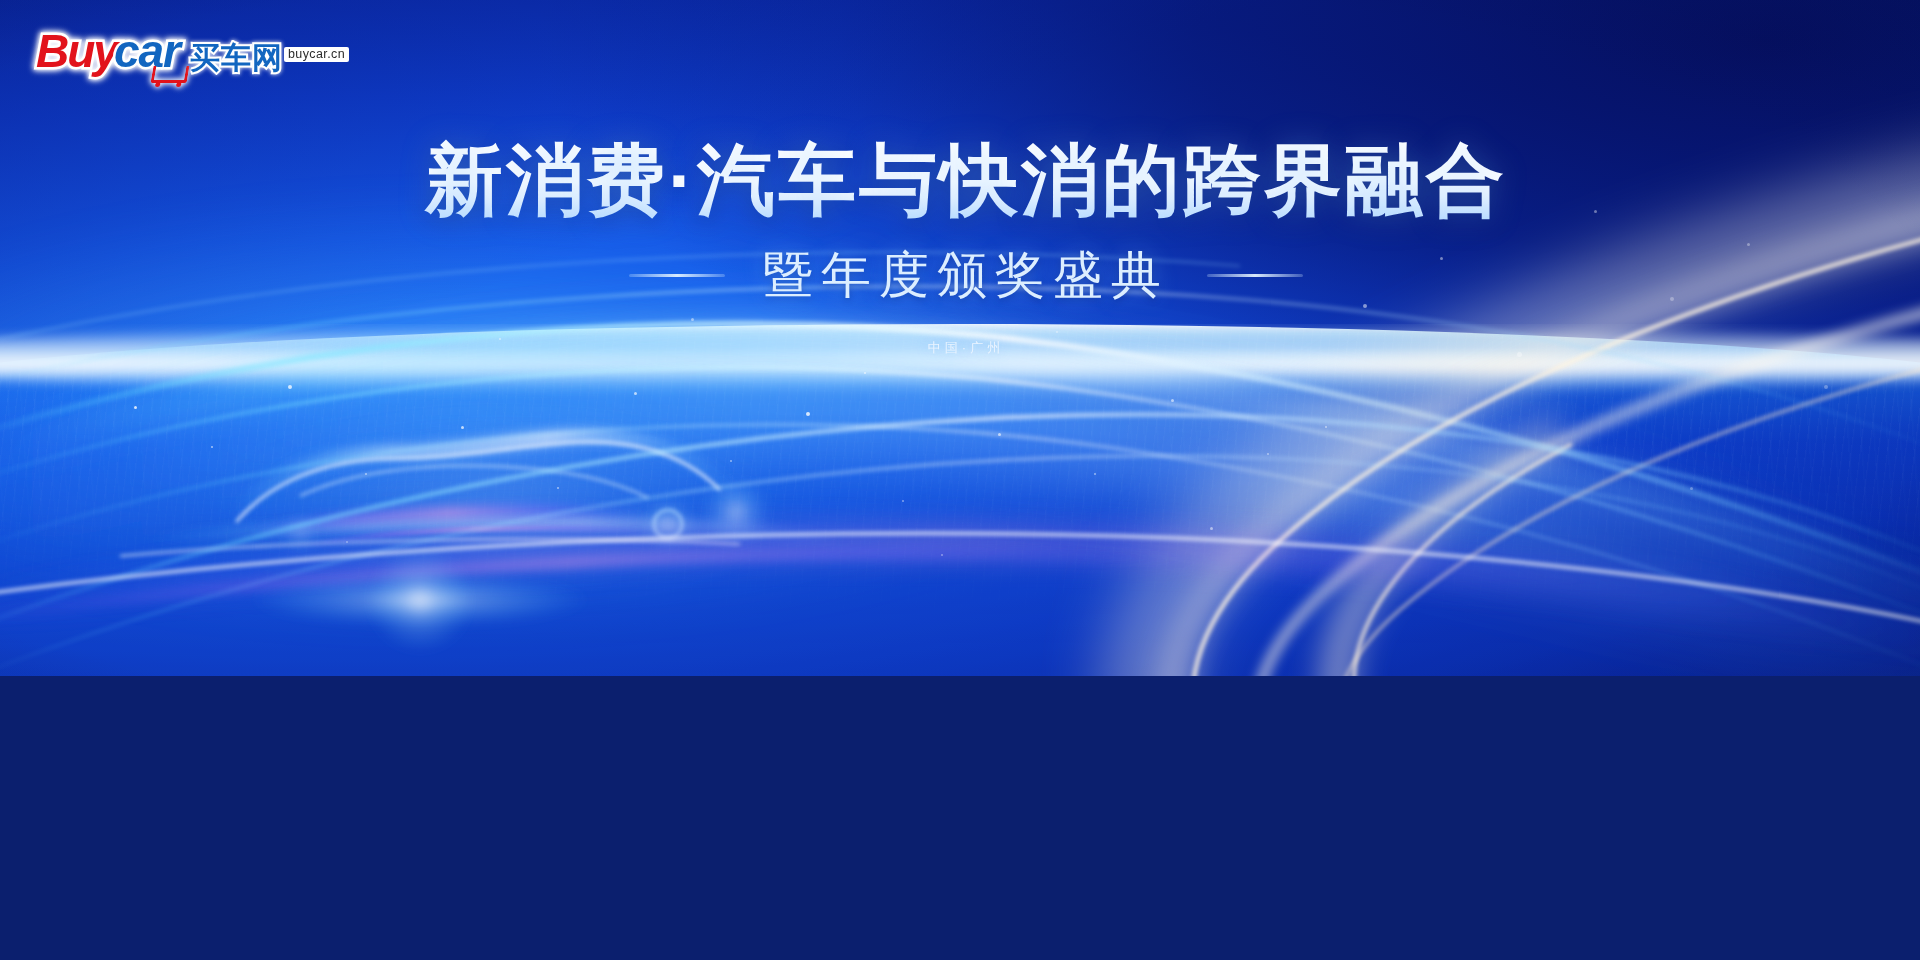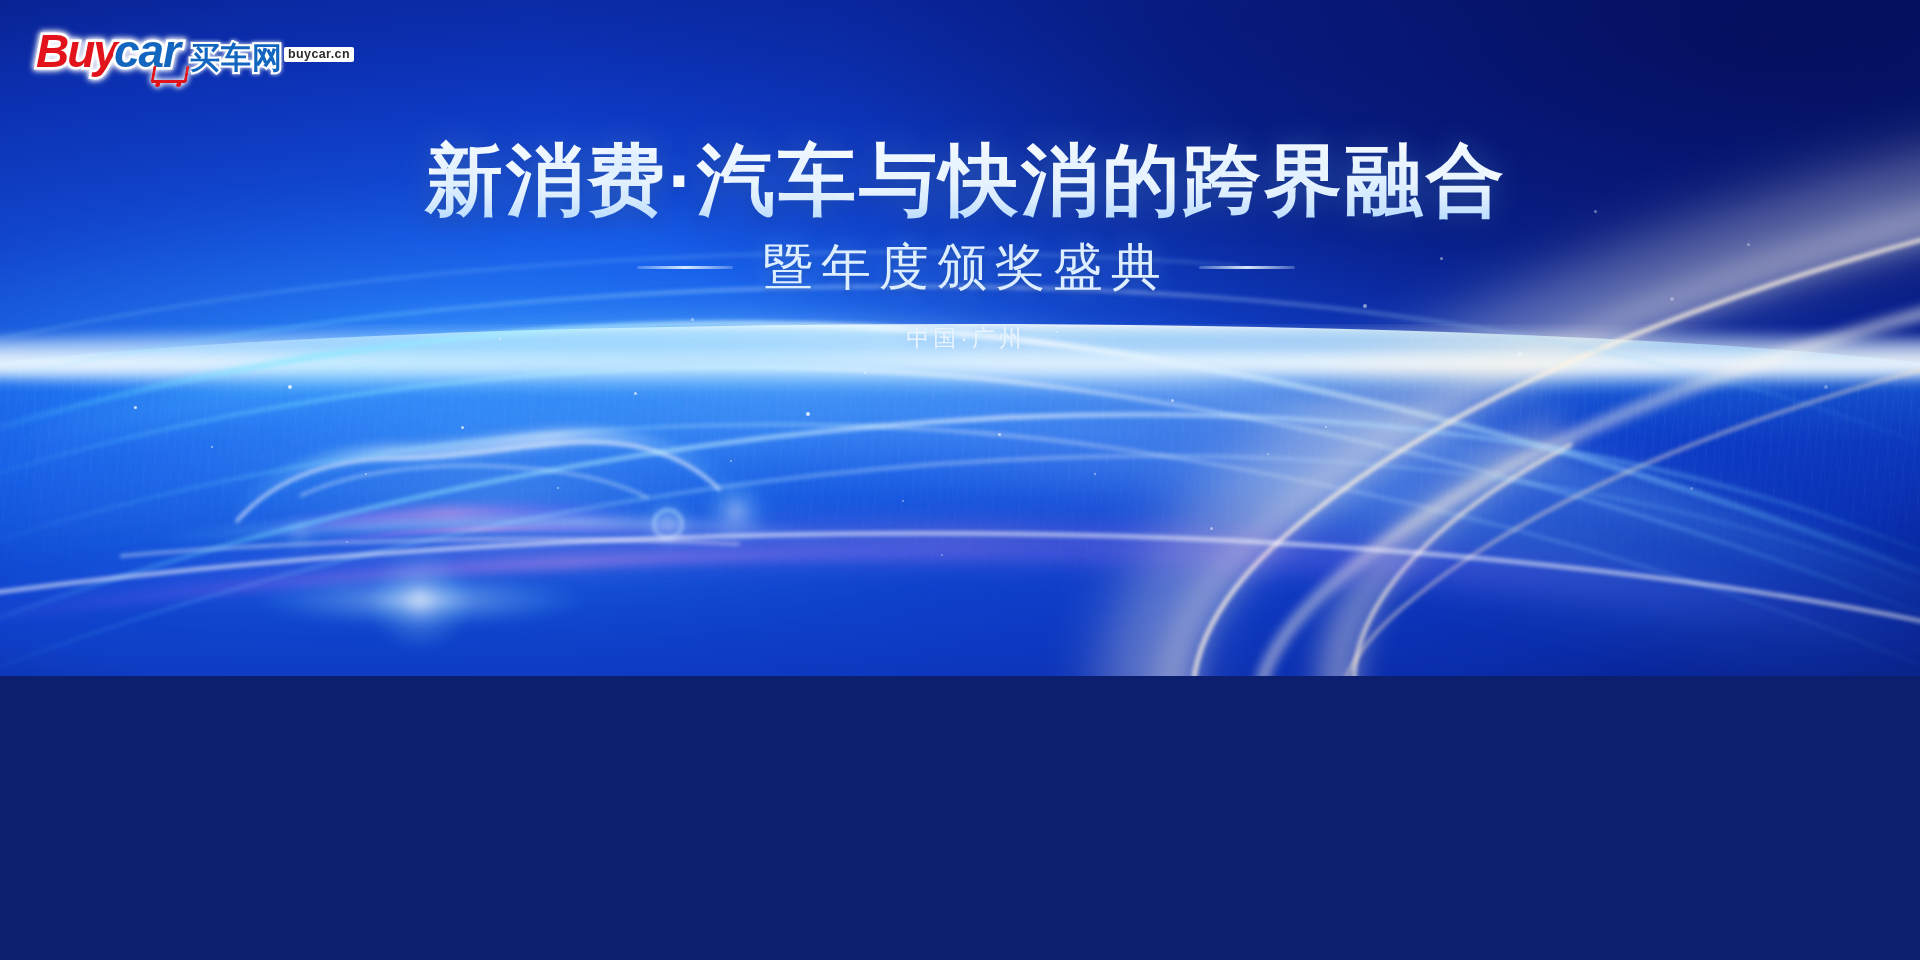--- a/index.html
+++ b/index.html
@@ -117,21 +117,21 @@
     display:flex; flex-direction:row; align-items:flex-start;
     margin-left:2px; margin-bottom:1px;
   }
   .logo-cn-main{
     font-size:30px; font-weight:bold; color:#1266c0;
     letter-spacing:1px; line-height:1;
     -webkit-text-stroke:4px #fff; paint-order:stroke fill;
     filter:drop-shadow(0 0 2px rgba(255,255,255,.95));
   }
   .logo-cn-url{
-    font-size:12.5px; font-weight:bold; color:#2b2b2b;
+    font-size:12.5px; font-weight:normal; color:#2b2b2b;
     letter-spacing:.4px; line-height:1;
     margin-top:4px; margin-left:1px;
     background:#fff; padding:1px 4px 2px; border-radius:2px;
   }
   .logo-cart{
     position:absolute; left:116px; bottom:-9px;
     width:30px; height:14px;
     border:3px solid #e2131b; border-top:none;
     border-radius:0 0 3px 3px;
     transform:skewX(-10deg);
@@ -166,31 +166,31 @@
     margin-top:14px;
     display:flex; align-items:center; justify-content:center; gap:26px;
   }
   .sub-dash{
     display:block;
     width:96px; height:3px;
     background:linear-gradient(90deg, rgba(210,234,255,.25), rgba(226,242,255,.95), rgba(210,234,255,.25));
     border-radius:2px;
   }
   .title-sub{
-    margin:4px;
+    margin:12px;
     font-size:50px;
     font-weight:normal;
     letter-spacing:8px;
     line-height:1.1;
     color:#dceeff;
     text-shadow:0 0 22px rgba(120,190,255,.45), 0 2px 6px rgba(4,22,98,.35);
   }
   .title-loc{
     margin:24px 0 0;
-    font-size:23px;
+    font-size:13px;
     font-weight:normal;
     letter-spacing:4px;
     color:#eaf4ff;
     text-shadow:0 0 12px rgba(120,190,255,.5);
   }
 </style>
 </head>
 <body>
 
 <div class="stage">

